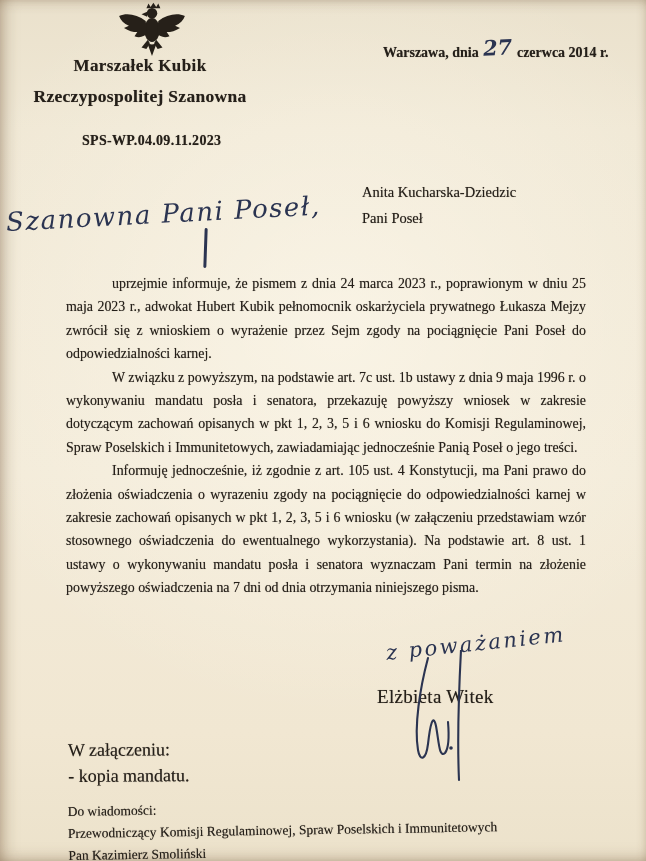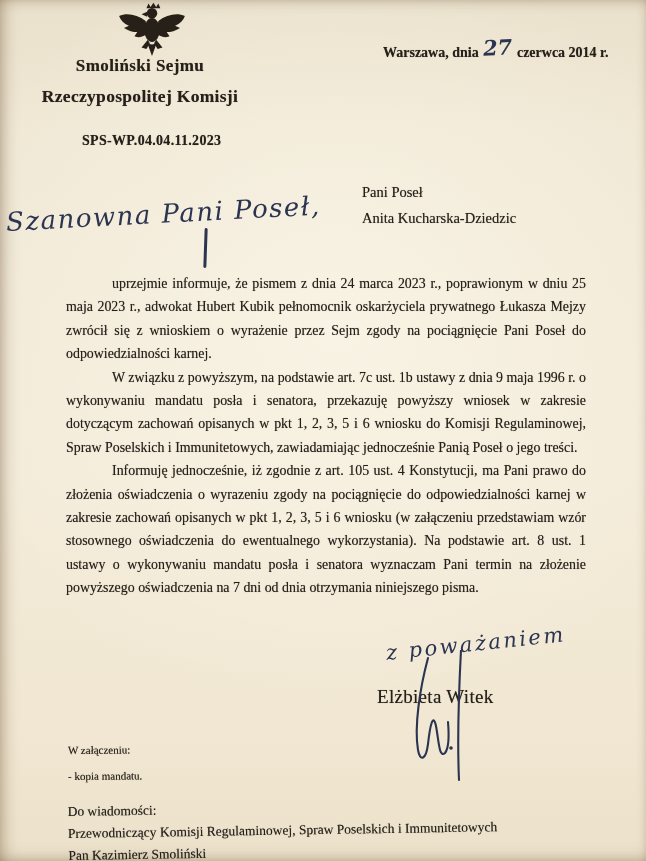--- a/index.html
+++ b/index.html
@@ -53,21 +53,21 @@
   .body{ left:66px; top:272px; width:520px; font-size:13.9px; line-height:23.4px; text-align:justify; }
   .body p{ margin:0; text-indent:46px; }
 
   .closing{
     left:386px; top:641px; font-size:21px; letter-spacing:2.5px;
     transform:rotate(-6deg); transform-origin:left center; white-space:nowrap;
   }
   .signer{ left:377px; top:686px; font-size:19px; letter-spacing:0.3px; }
   .signature{ left:398px; top:650px; width:100px; height:135px; }
 
-  .attach{ left:68px; top:737px; font-size:11px; line-height:26px; transform:rotate(-0.4deg); transform-origin:left center; }
+  .attach{ left:68px; top:737px; font-size:18px; line-height:26px; transform:rotate(-0.4deg); transform-origin:left center; }
   .cc{ left:68px; top:801px; font-size:13.5px; line-height:22px; transform:rotate(-0.9deg); transform-origin:left center; }
 </style>
 </head>
 <body>
 
 <div class="page">
 
   <svg class="abs eagle" viewBox="0 0 100 80" aria-hidden="true">
     <g fill="#262019">
       <path d="M42,9 l3,-7 3,5 4,-6 4,6 3,-5 3,7 z"></path>
@@ -80,29 +80,29 @@
       <path d="M56,54 l9,11 -7,2 -5,-8 z"></path>
       <path d="M43,58 l7,19 7,-19 c-4.5,3.5 -9.5,3.5 -14,0 z"></path>
     </g>
   </svg>
 
   <div class="abs dateline print">
     <span>Warszawa, dnia</span><span class="hand-day handwriting">27</span><span>czerwca 2014 r.</span>
   </div>
 
   <div class="abs sender print">
-    <div class="l1">Smoliński Sejmu</div>
-    <div class="l2">Rzeczypospolitej Komisji</div>
+    <div class="l1">Marszałek Kubik</div>
+    <div class="l2">Rzeczypospolitej Szanowna</div>
   </div>
 
-  <div class="abs ref print">SPS-WP.04.04.11.2023</div>
+  <div class="abs ref print">SPS-WP.04.09.11.2023</div>
 
   <div class="abs recipient print">
+    <div>Anita Kucharska-Dziedzic</div>
     <div>Pani Poseł</div>
-    <div>Anita Kucharska-Dziedzic</div>
   </div>
 
   <div class="abs greeting handwriting">Szanowna Pani Poseł,</div>
   <div class="abs comma-tail"></div>
 
   <div class="abs body print">
     <p>uprzejmie informuje, że pismem z dnia 24 marca 2023 r., poprawionym w dniu 25 maja 2023 r., adwokat Hubert Kubik pełnomocnik oskarżyciela prywatnego Łukasza Mejzy zwrócił się z wnioskiem o wyrażenie przez Sejm zgody na pociągnięcie Pani Poseł do odpowiedzialności karnej.</p>
     <p>W związku z powyższym, na podstawie art. 7c ust. 1b ustawy z dnia 9 maja 1996 r. o wykonywaniu mandatu posła i senatora, przekazuję powyższy wniosek w zakresie dotyczącym zachowań opisanych w pkt 1, 2, 3, 5 i 6 wniosku do Komisji Regulaminowej, Spraw Poselskich i Immunitetowych, zawiadamiając jednocześnie Panią Poseł o jego treści.</p>
     <p>Informuję jednocześnie, iż zgodnie z art. 105 ust. 4 Konstytucji, ma Pani prawo do złożenia oświadczenia o wyrazeniu zgody na pociągnięcie do odpowiedzialności karnej w zakresie zachowań opisanych w pkt 1, 2, 3, 5 i 6 wniosku (w załączeniu przedstawiam wzór stosownego oświadczenia do ewentualnego wykorzystania). Na podstawie art. 8 ust. 1 ustawy o wykonywaniu mandatu posła i senatora wyznaczam Pani termin na złożenie powyższego oświadczenia na 7 dni od dnia otrzymania niniejszego pisma.</p>
   </div>

